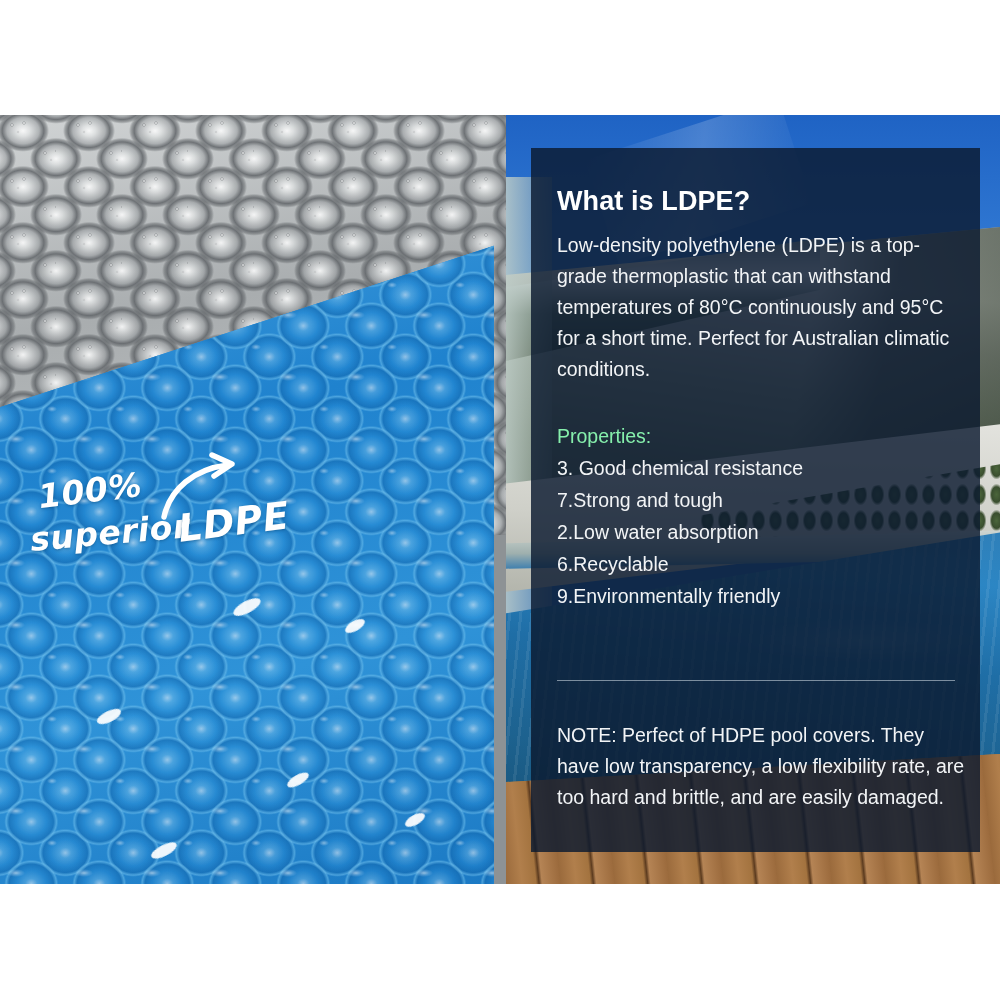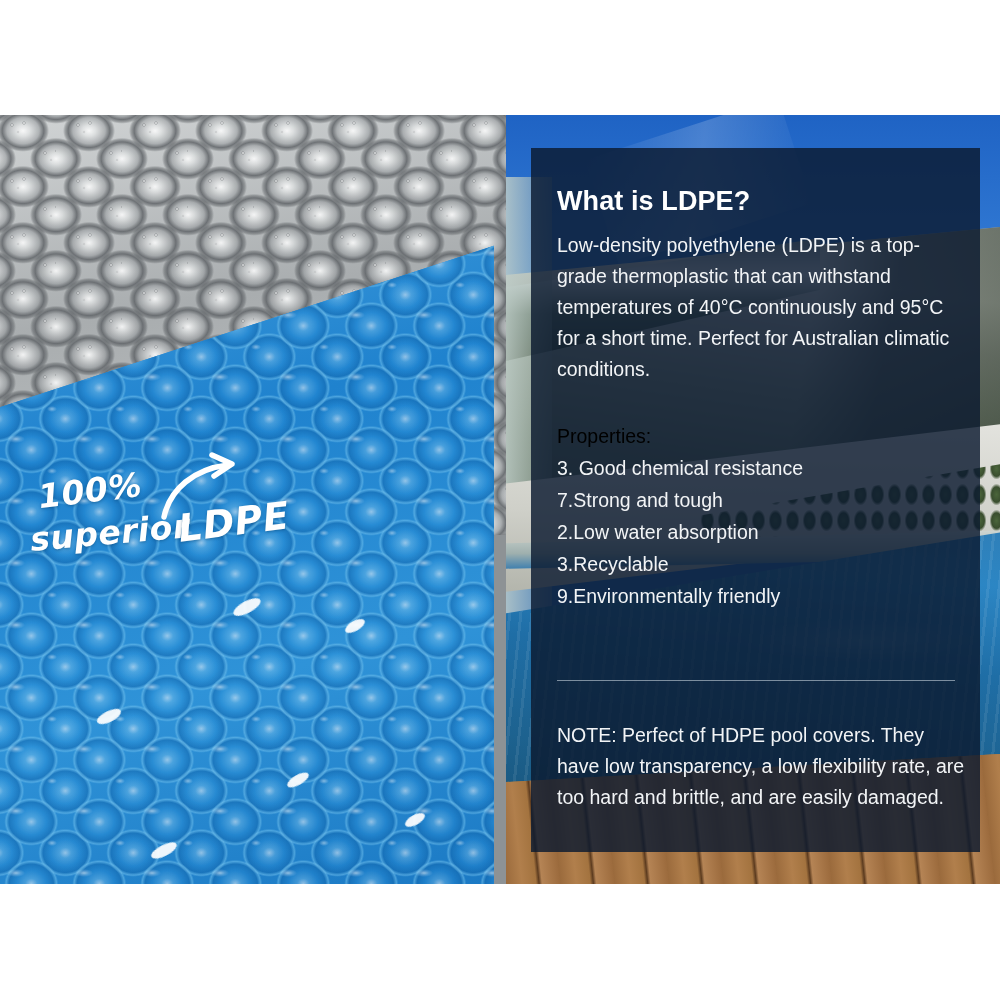--- a/index.html
+++ b/index.html
@@ -250,21 +250,21 @@
     left: 26px; top: 82px;
     width: 400px;
     color: #f2f4f6;
     font-size: 19.5px;
     line-height: 31px;
     font-weight: 400;
   }
   .card-props-title {
     position: absolute;
     left: 26px; top: 273px;
-    color: #000000;
+    color: #86efac;
     font-size: 19.5px;
     line-height: 31px;
   }
   #props-list {
     position: absolute;
     left: 26px; top: 304px;
     width: 400px;
     margin: 0; padding: 0;
     list-style: none;
   }
@@ -327,29 +327,29 @@
     <div class="photo-wall"></div>
     <div class="photo-hedge"></div>
     <div class="photo-pooledge"></div>
     <div class="photo-pool"></div>
     <div class="photo-deck"></div>
 
     <div id="info-card">
 
       <div class="card-title">What is LDPE?</div>
 
-      <div class="card-intro">Low-density polyethylene (LDPE) is a top-grade thermoplastic that can withstand temperatures of 40°C continuously and 95°C for a short time. Perfect for Australian climatic conditions.</div>
+      <div class="card-intro">Low-density polyethylene (LDPE) is a top-grade thermoplastic that can withstand temperatures of 80°C continuously and 95°C for a short time. Perfect for Australian climatic conditions.</div>
 
       <div class="card-props-title">Properties:</div>
 
       <ul id="props-list">
         <li>3. Good chemical resistance</li>
         <li>7.Strong and tough</li>
         <li>2.Low water absorption</li>
-        <li>3.Recyclable</li>
+        <li>6.Recyclable</li>
         <li>9.Environmentally friendly</li>
       </ul>
 
       <div class="card-divider"></div>
 
       <div class="card-note">NOTE: Perfect of HDPE pool covers. They have low transparency, a low flexibility rate, are too hard and brittle, and are easily damaged.</div>
     </div>
   </div>
 
 </div>

